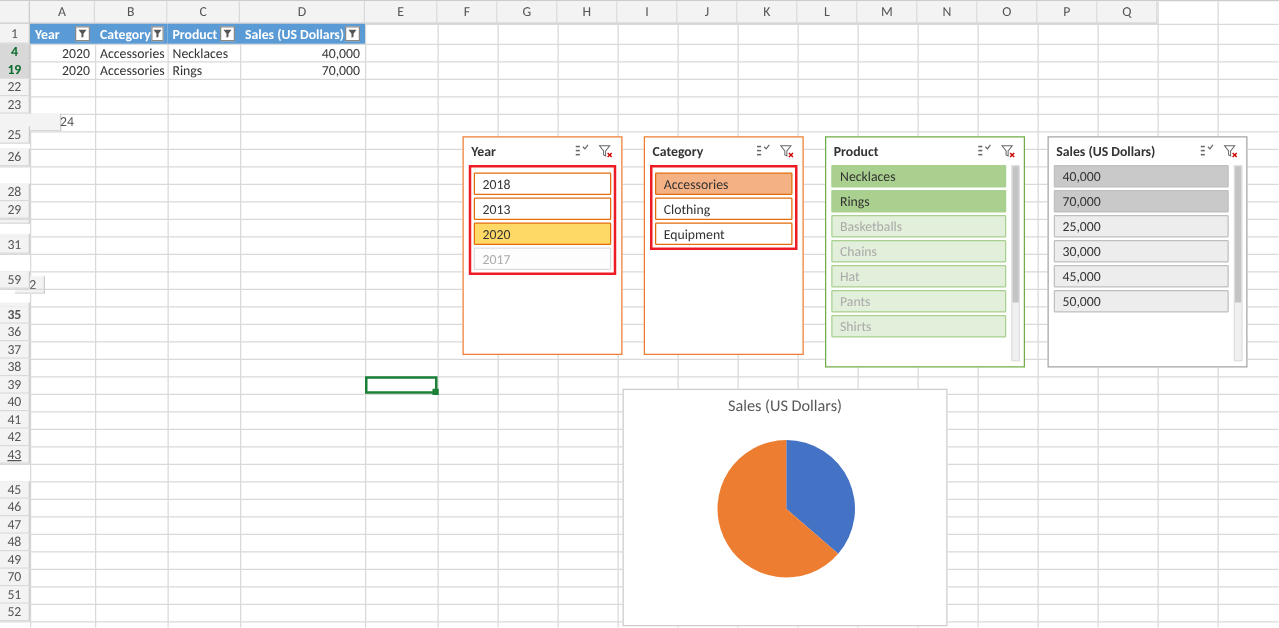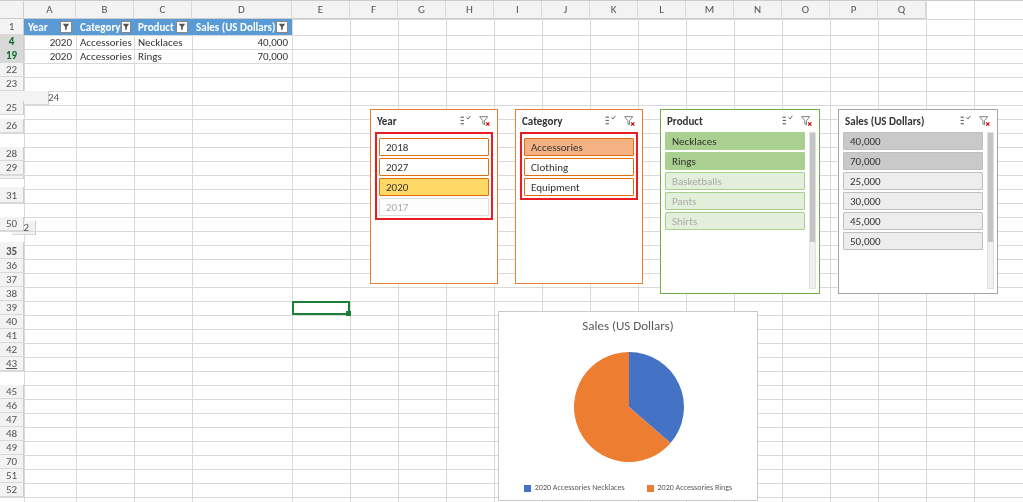--- a/index.html
+++ b/index.html
@@ -116,21 +116,21 @@
       <div class="row-head" style="top: 146px; height: 14px; line-height: 14px;">28</div>
       <div class="gline-h" style="top: 160px;"></div>
       <div class="row-head" style="top: 160px; height: 14px; line-height: 14px;">29</div>
       <div class="gline-h" style="top: 174px;"></div>
       <div class="row-head" style="top: 186px; height: 14px; line-height: 14px;">30</div>
       <div class="gline-h" style="top: 188px;"></div>
       <div class="row-head" style="top: 188px; height: 14px; line-height: 14px;">31</div>
       <div class="gline-h" style="top: 202px;"></div>
       <div class="row-head" style="top: 220px; height: 14px; line-height: 14px; margin-left: 12px;">32</div>
       <div class="gline-h" style="top: 216px;"></div>
-      <div class="row-head" style="top: 216px; height: 14px; line-height: 14px;">50</div>
+      <div class="row-head" style="top: 216px; height: 14px; line-height: 14px;">59</div>
       <div class="gline-h" style="top: 230px;"></div>
       <div class="row-head" style="top: 241px; height: 14px; line-height: 14px;">34</div>
       <div class="gline-h" style="top: 244px;"></div>
       <div class="row-head" style="top: 244px; height: 14px; line-height: 14px; font-weight: bold;">35</div>
       <div class="gline-h" style="top: 258px;"></div>
       <div class="row-head" style="top: 258px; height: 14px; line-height: 14px;">36</div>
       <div class="gline-h" style="top: 272px;"></div>
       <div class="row-head" style="top: 272px; height: 14px; line-height: 14px;">37</div>
       <div class="gline-h" style="top: 286px;"></div>
       <div class="row-head" style="top: 286px; height: 14px; line-height: 14px;">38</div>
@@ -231,21 +231,21 @@
         <span class="s-icon">
             <svg viewBox="0 0 16 16">
               <path d="M2 2h10l-4 5v5l-2-1V7z" fill="none" stroke="#666"></path>
               <path d="M10 9l4 4M14 9l-4 4" stroke="#c00" stroke-width="1.4"></path>
             </svg>
           </span>
       </span>
     </div>
     <div class="sl-year-box" id="year-items">
         <div class="s-item ">2018</div>
-        <div class="s-item ">2027</div>
+        <div class="s-item ">2013</div>
         <div class="s-item sel">2020</div>
         <div class="s-item inact">2017</div>
       </div>
   </div>
 
   <div class="slicer sl-cat" style="left:515px; top:108px; width:128px; height:175px;">
     <div class="s-head">
       <span>Category</span>
       <span class="icons">
         <span class="s-icon">
@@ -288,20 +288,22 @@
               <path d="M2 2h10l-4 5v5l-2-1V7z" fill="none" stroke="#666"></path>
               <path d="M10 9l4 4M14 9l-4 4" stroke="#c00" stroke-width="1.4"></path>
             </svg>
           </span>
       </span>
     </div>
     <div id="prod-items" style="margin-right:10px;">
         <div class="s-item sel">Necklaces</div>
         <div class="s-item sel">Rings</div>
         <div class="s-item inact">Basketballs</div>
+        <div class="s-item inact">Chains</div>
+        <div class="s-item inact">Hat</div>
         <div class="s-item inact">Pants</div>
         <div class="s-item inact">Shirts</div>
       </div>
     <div class="s-track">
         <div class="s-thumb" style="top:0; height:70%;"></div>
       </div>
   </div>
 
   <div class="slicer sl-sales" style="left:838px; top:108px; width:160px; height:185px;">
     <div class="s-head">
@@ -335,18 +337,14 @@
         <div class="s-thumb" style="top:0; height:70%;"></div>
       </div>
   </div>
 
   <div class="chart" style="left:498px; top:310px; width:260px; height:190px;">
     <div class="chart-title">Sales (US Dollars)</div>
     <svg id="pie" width="260" height="140" viewBox="0 0 260 140">
         <path d="M130 72 L130 17 A55 55 0 0 1 171.56622658948422 108.01734036699068 Z" fill="#4472c4"></path>
         <path d="M130 72 L171.56622658948422 108.01734036699068 A55 55 0 1 1 130 17 Z" fill="#ed7d31"></path>
       </svg>
-    <div class="legend" id="legend">
-        <div><span class="sw" style="background:#4472c4"></span>2020 Accessories Necklaces</div>
-        <div><span class="sw" style="background:#ed7d31"></span>2020 Accessories Rings</div>
-      </div>
   </div>
 </div>
 
 </body></html>

